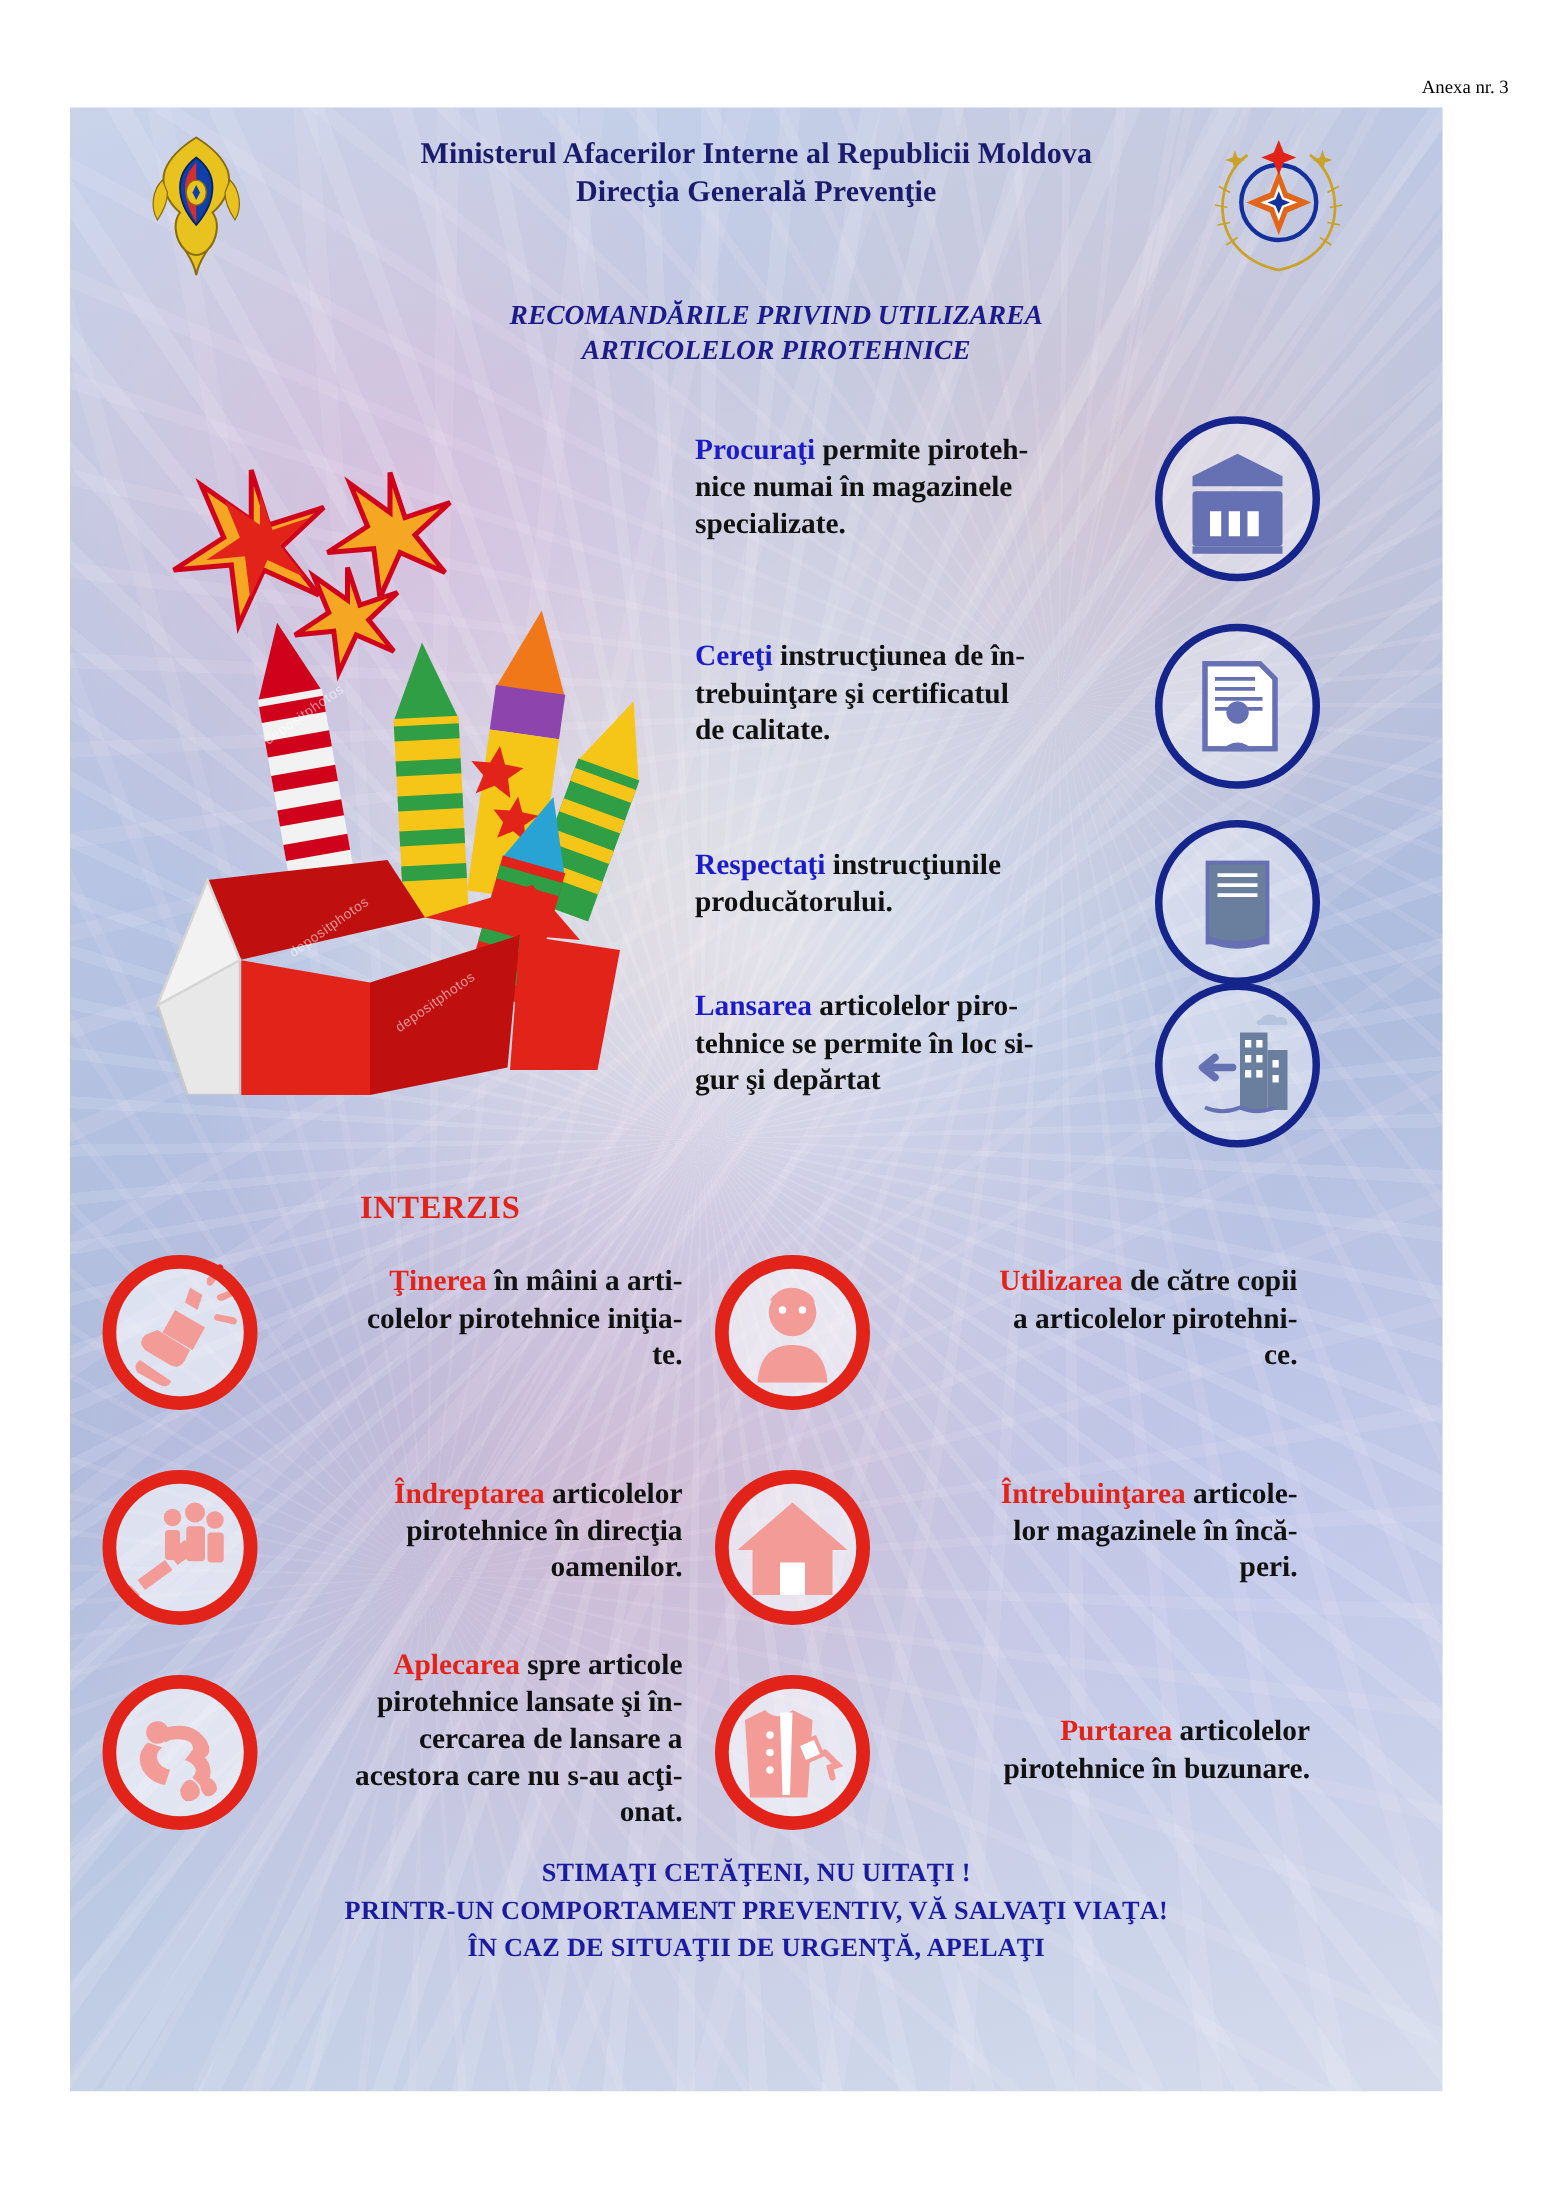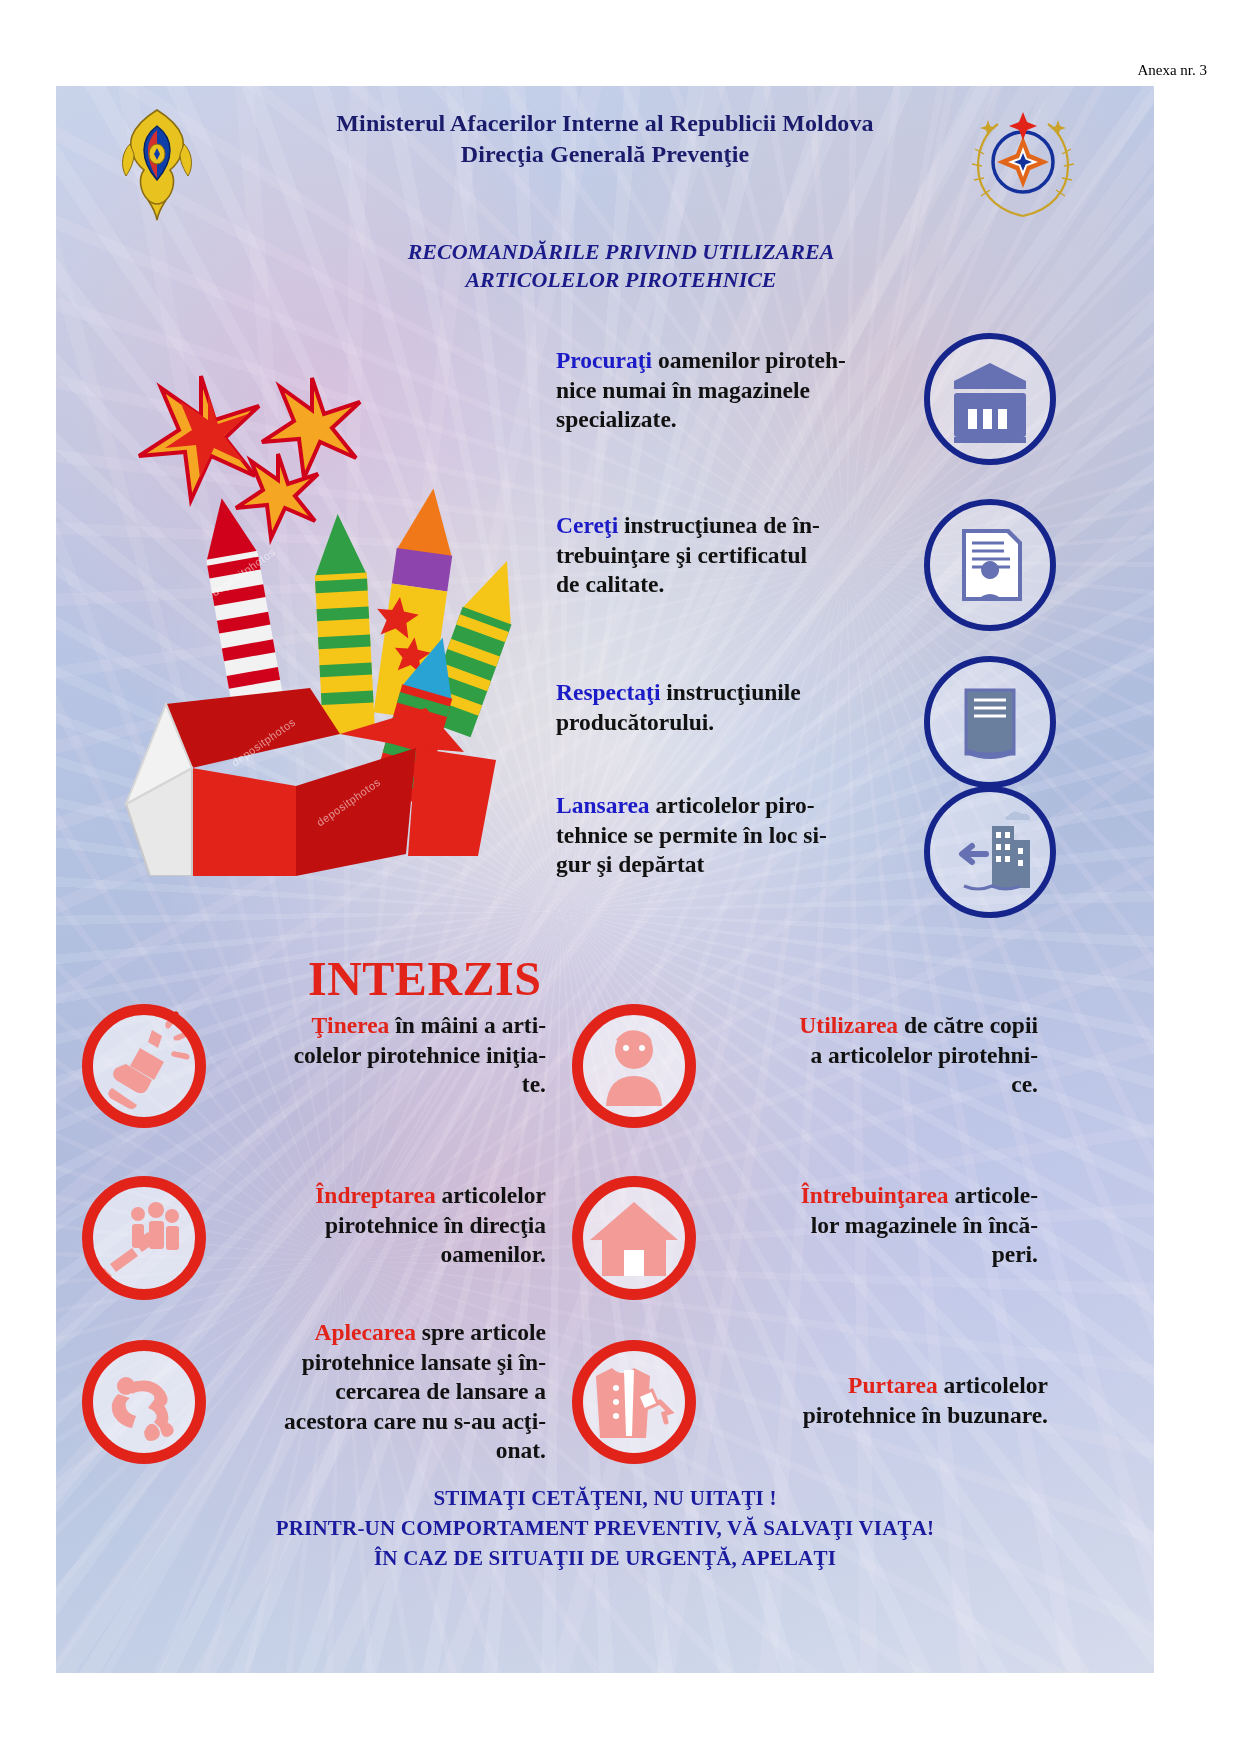--- a/index.html
+++ b/index.html
@@ -135,25 +135,25 @@
   .rec-icon .ring {
     position: absolute; inset: 0;
     border: 6px solid #15258c;
     border-radius: 50%;
     background: rgba(255,255,255,0.35);
   }
 
   
   .interzis {
     position: absolute;
-    left: 252px; top: 865px;
+    left: 232px; top: 865px;
     font-family: "Liberation Serif", serif;
     font-weight: bold;
     font-style: normal;
-    font-size: 48px;
+    font-size: 26px;
     color: #e2231a;
     letter-spacing: 0.5px;
   }
 
   .ban {
     position: absolute;
     width: 124px; height: 124px;
   }
   .ban .ring {
     position: absolute; inset: 0;
@@ -330,21 +330,21 @@
         <path d="M70 368 L96 432 L30 468 Z" fill="#f2f2f2" stroke="#d6d6d6" stroke-width="2"></path>
       </g>
     </svg>
     <div class="wmark" style="left: 110px; top: 230px;">depositphotos</div>
     <div class="wmark" style="left: 130px; top: 400px;">depositphotos</div>
     <div class="wmark" style="left: 215px; top: 460px;">depositphotos</div>
   </div>
 
   <div class="rec" style="top: 260px;">
     <span class="kw" style="color:#1b1bc8;font-weight:bold;">Procuraţi</span>
-    <span> oamenilor piroteh-</span><br>
+    <span> permite piroteh-</span><br>
     <span>nice numai în magazinele</span><br>
     <span>specializate.</span>
   </div>
   <div class="rec-icon" style="top: 247px;">
     <div class="ring"></div>
     <svg viewBox="0 0 132 132" width="132" height="132">
       <g fill="#15258c">
         <path d="M30 48 L66 30 L102 48 L102 56 L30 56 Z"></path>
         <rect x="30" y="60" width="72" height="44" rx="3"></rect>
       </g>

